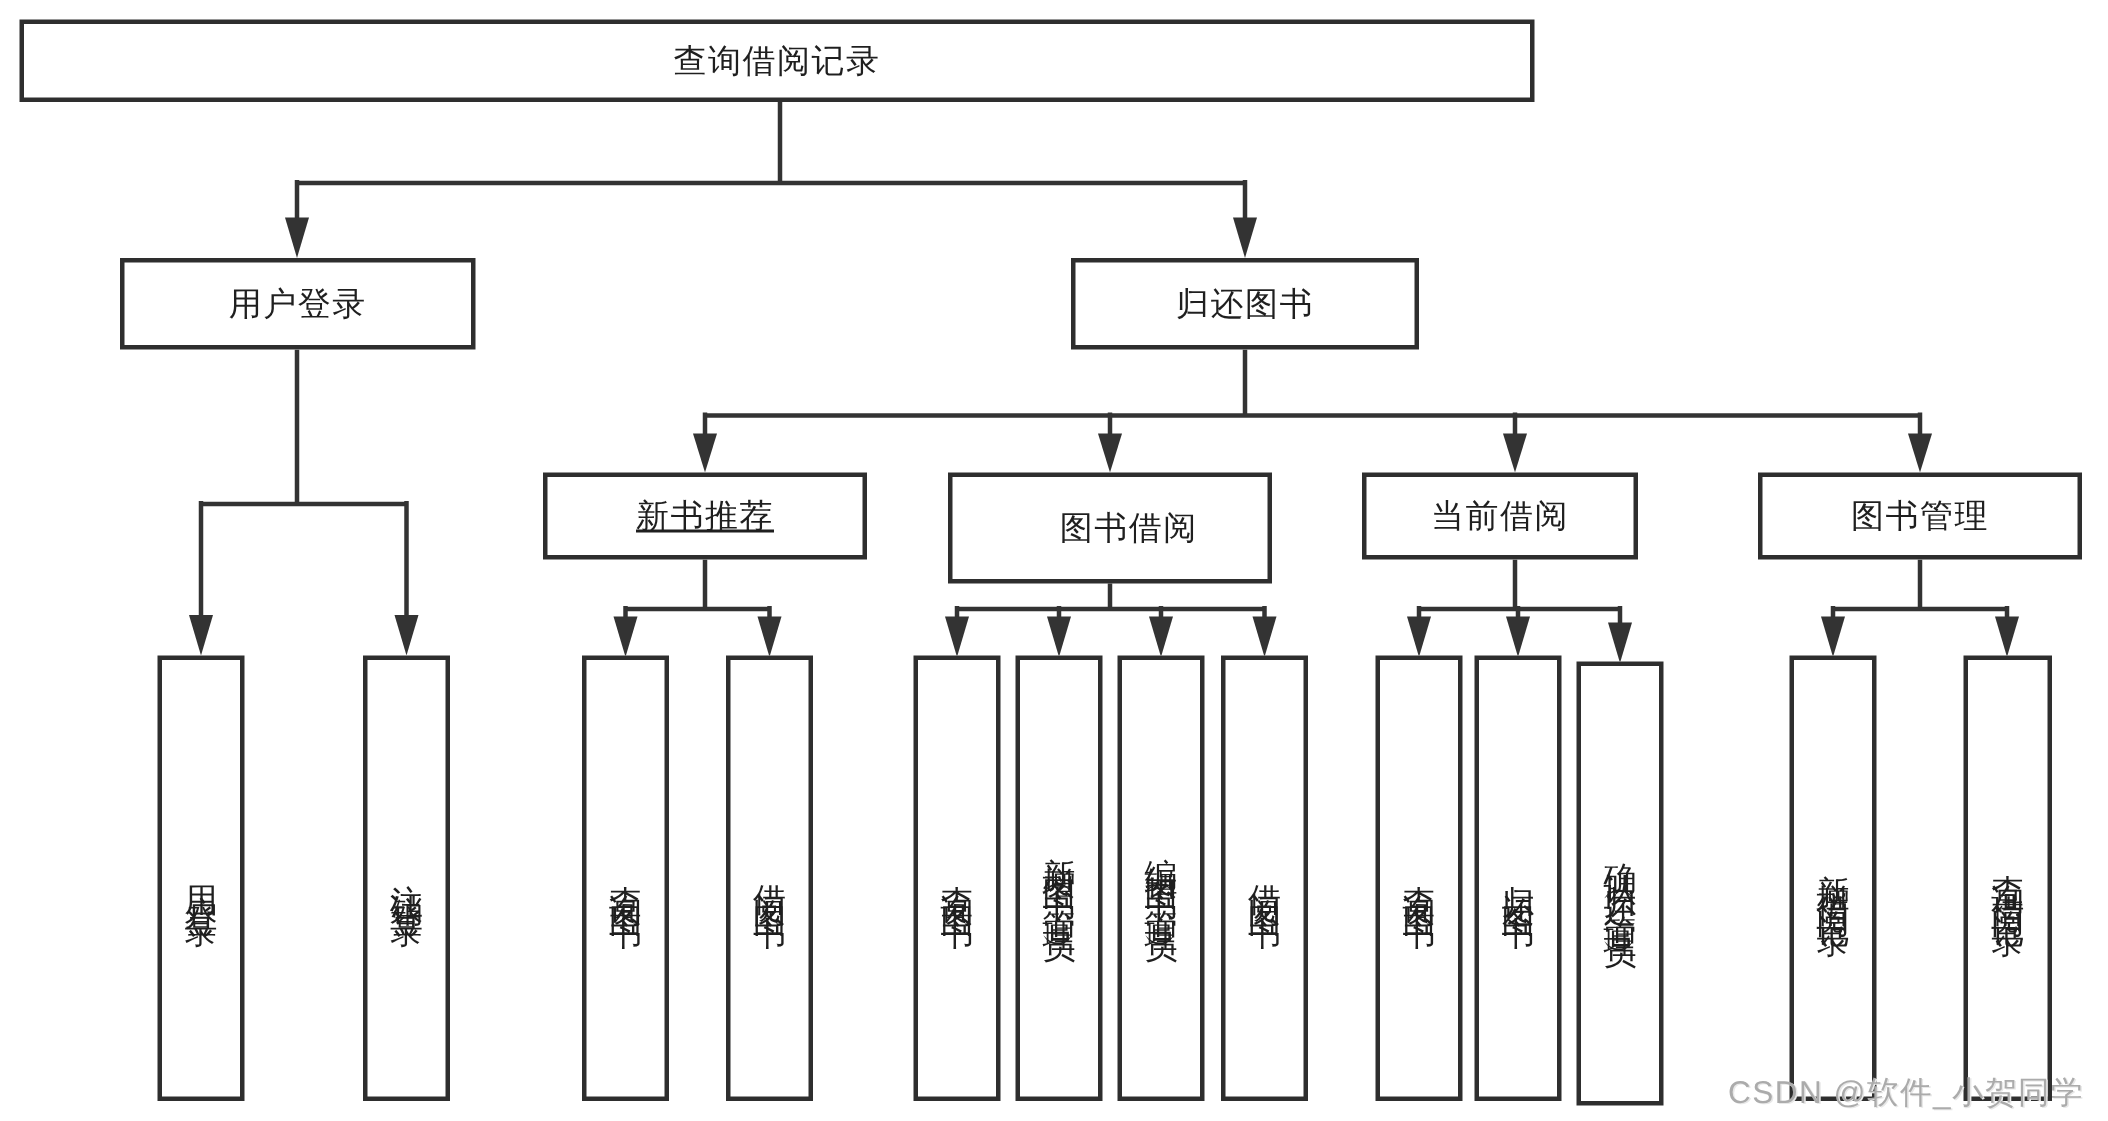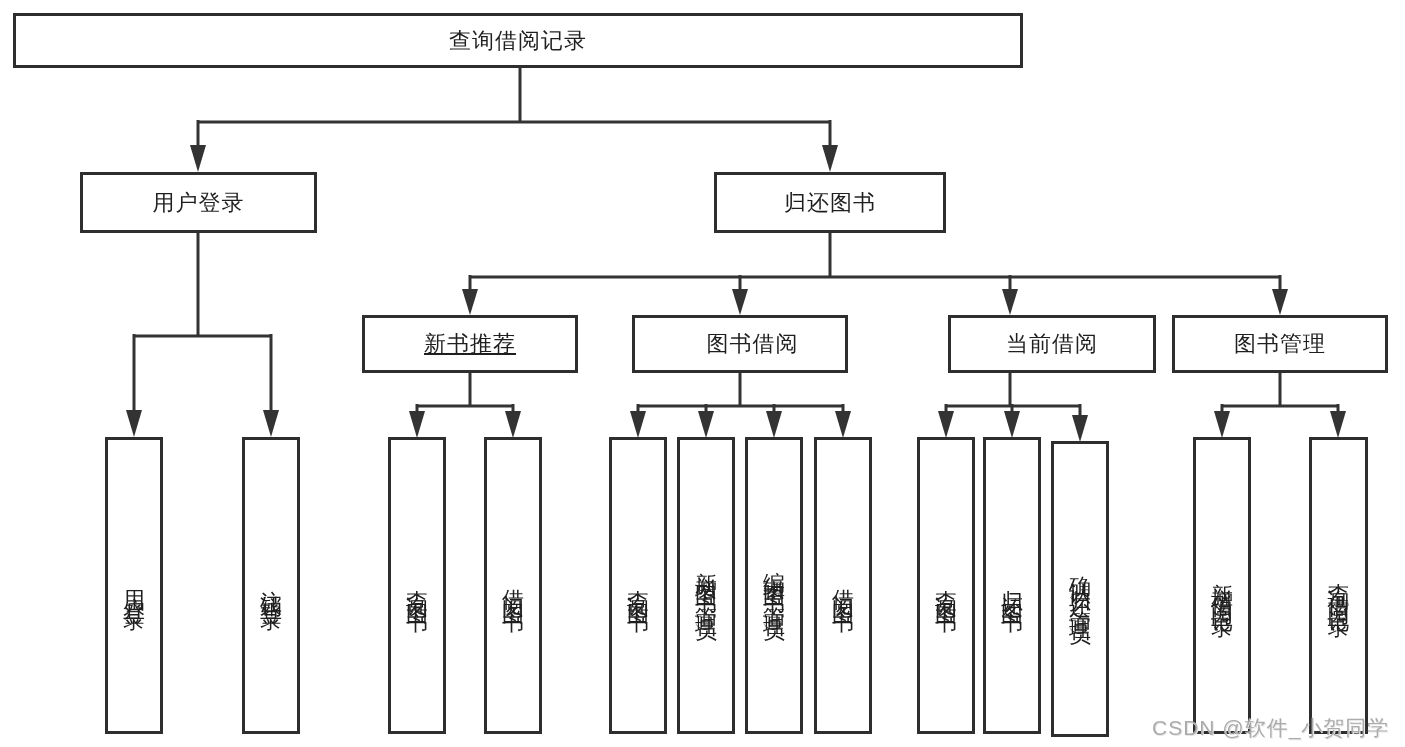--- a/index.html
+++ b/index.html
@@ -108,22 +108,22 @@
       <path d="M1330 411 L1346 411 L1338 438 Z"></path>
     </g>
   </svg>
 
   <div class="node" style="left:13px;top:13px;width:1010px;height:55px;">查询借阅记录</div>
 
   <div class="node" style="left:80px;top:172px;width:237px;height:61px;">用户登录</div>
   <div class="node" style="left:714px;top:172px;width:232px;height:61px;">归还图书</div>
 
   <div class="node" style="left:362px;top:315px;width:216px;height:58px;text-decoration:underline;">新书推荐</div>
-  <div class="node" style="left:632px;top:315px;width:216px;height:58px;padding-left:25px;">图书借阅</div>
-  <div class="node" style="left:948px;top:315px;width:208px;height:58px;">当前借阅</div>
+  <div class="node" style="left:632px;top:315px;width:216px;height:74px;padding-left:25px;">图书借阅</div>
+  <div class="node" style="left:908px;top:315px;width:184px;height:58px;">当前借阅</div>
   <div class="node" style="left:1172px;top:315px;width:216px;height:58px;">图书管理</div>
 
   <div class="node leaf" style="left:105px;top:437px;width:58px;height:297px;">用户登录</div>
   <div class="node leaf" style="left:242px;top:437px;width:58px;height:297px;">注销登录</div>
 
   <div class="node leaf" style="left:388px;top:437px;width:58px;height:297px;">查询图书</div>
   <div class="node leaf" style="left:484px;top:437px;width:58px;height:297px;">借阅图书</div>
 
   <div class="node leaf" style="left:609px;top:437px;width:58px;height:297px;">查询图书</div>
   <div class="node leaf" style="left:677px;top:437px;width:58px;height:297px;">新增图书（管理员）</div>

